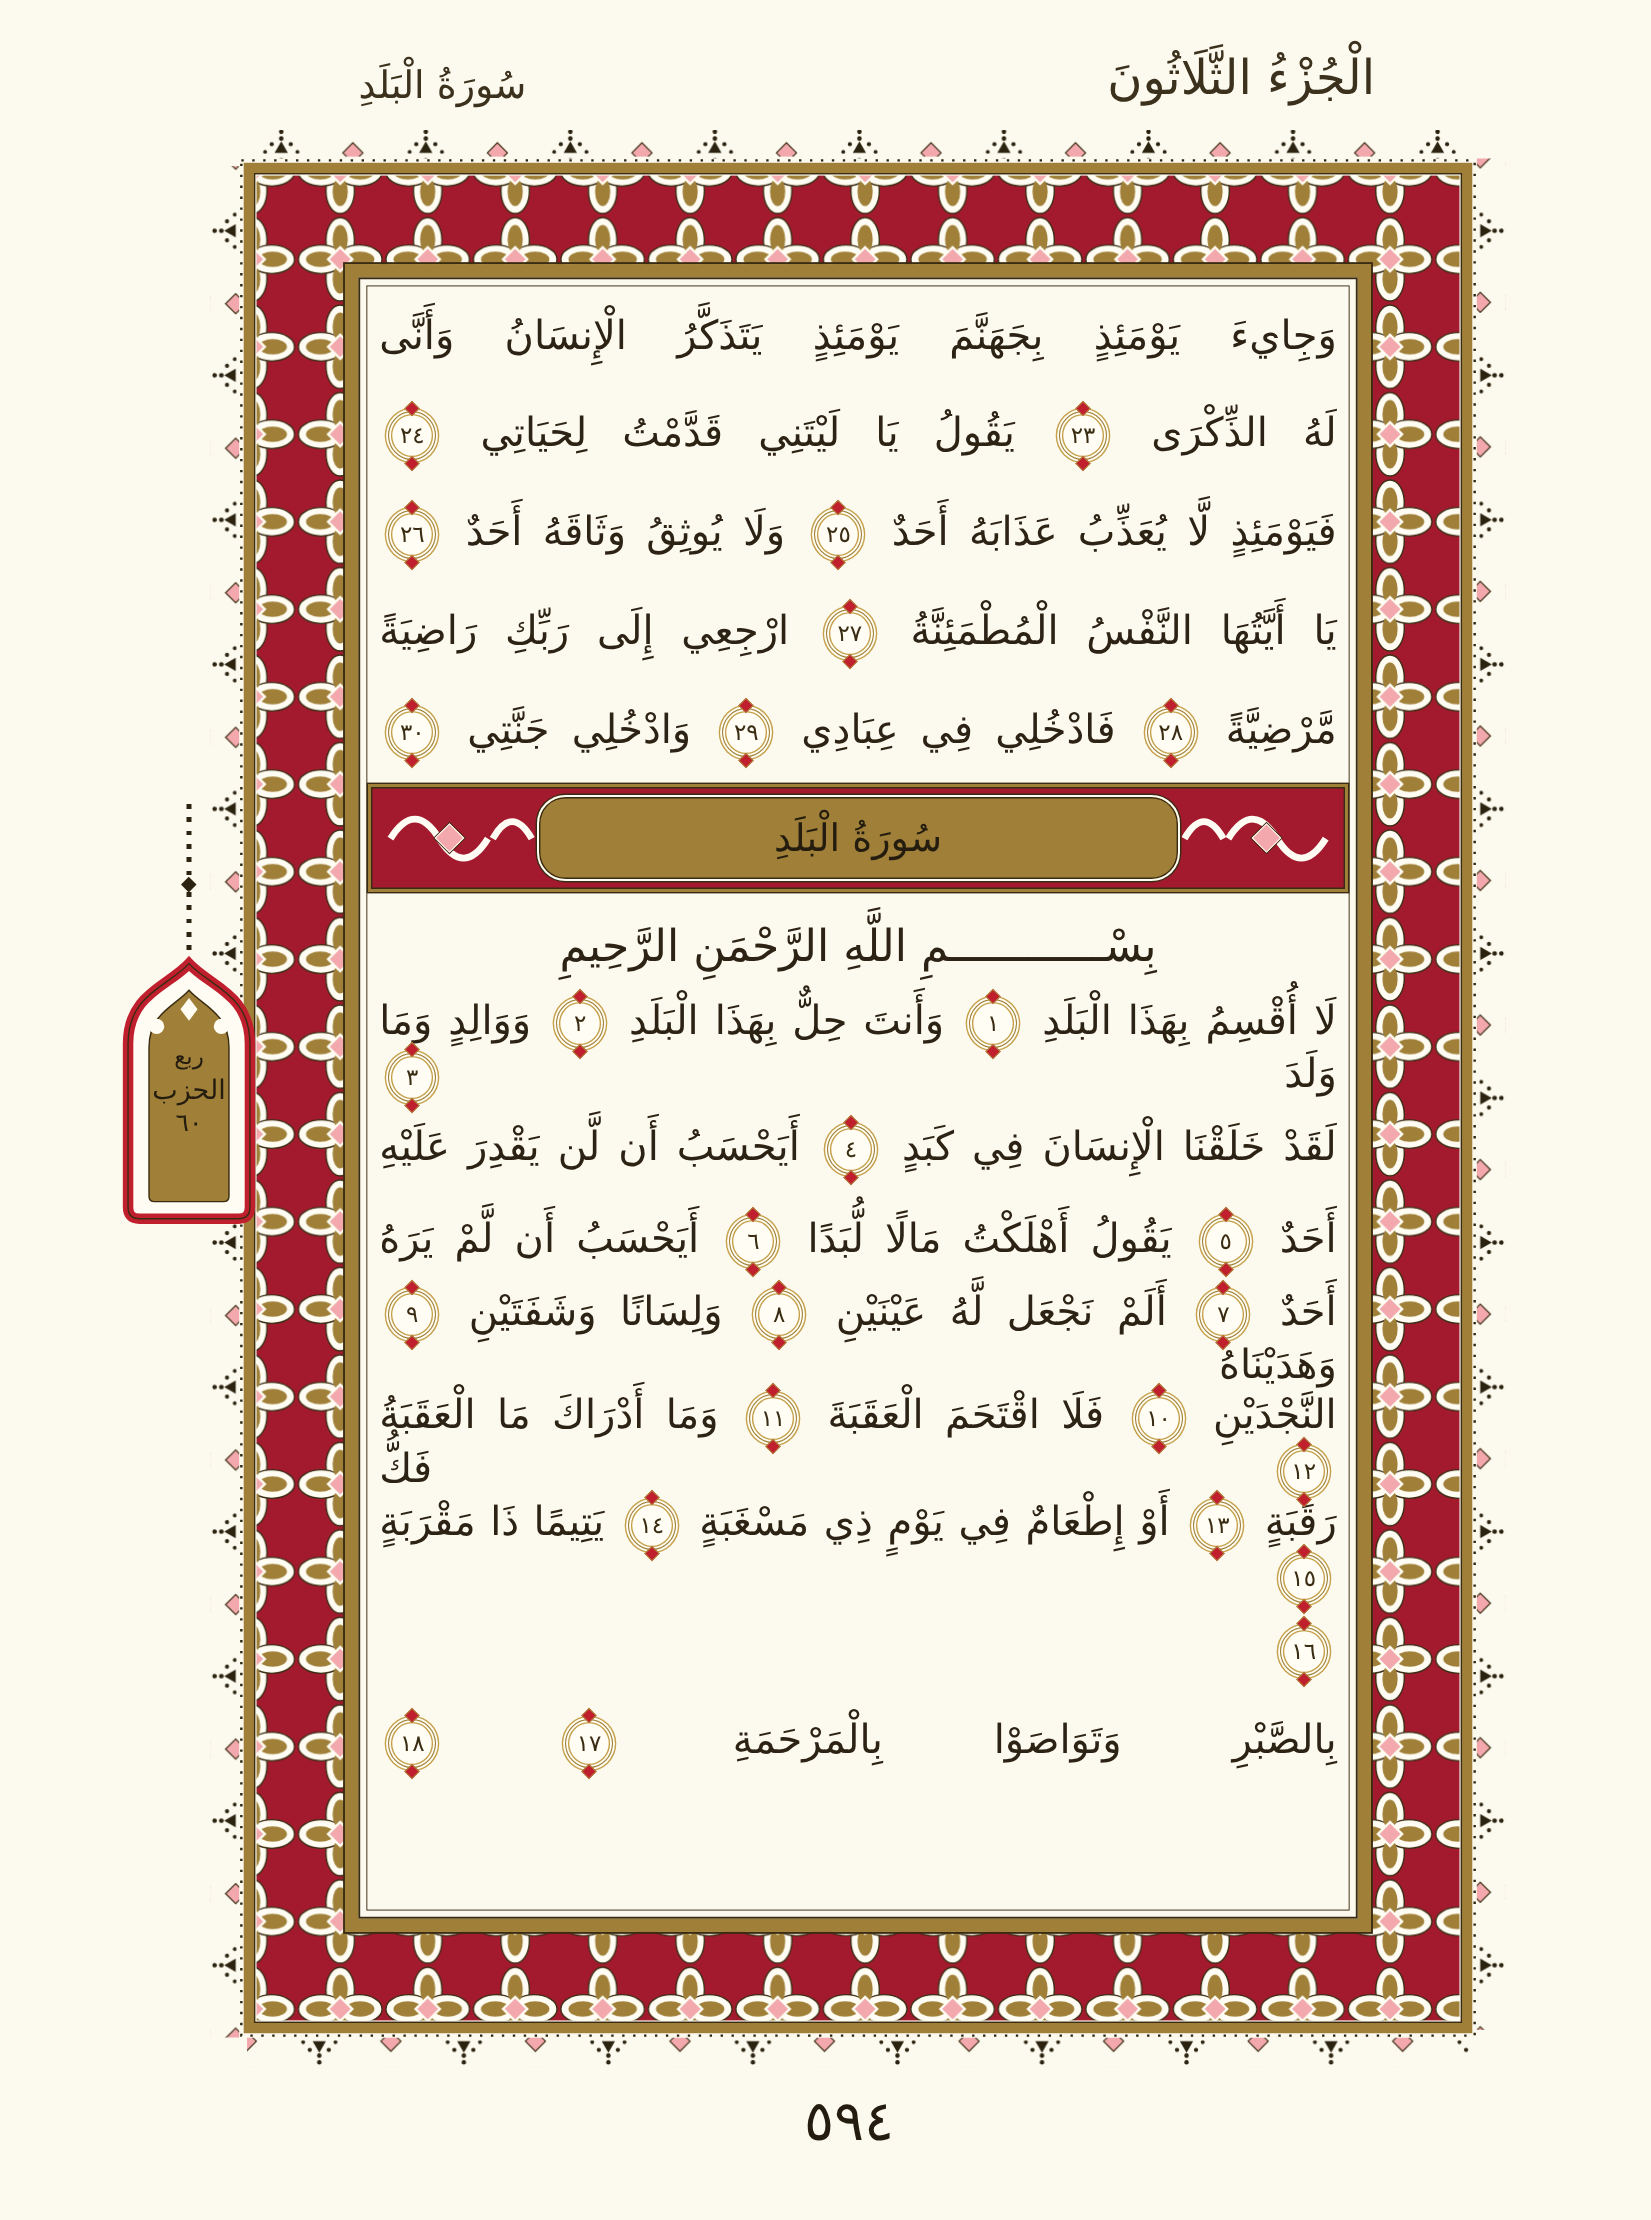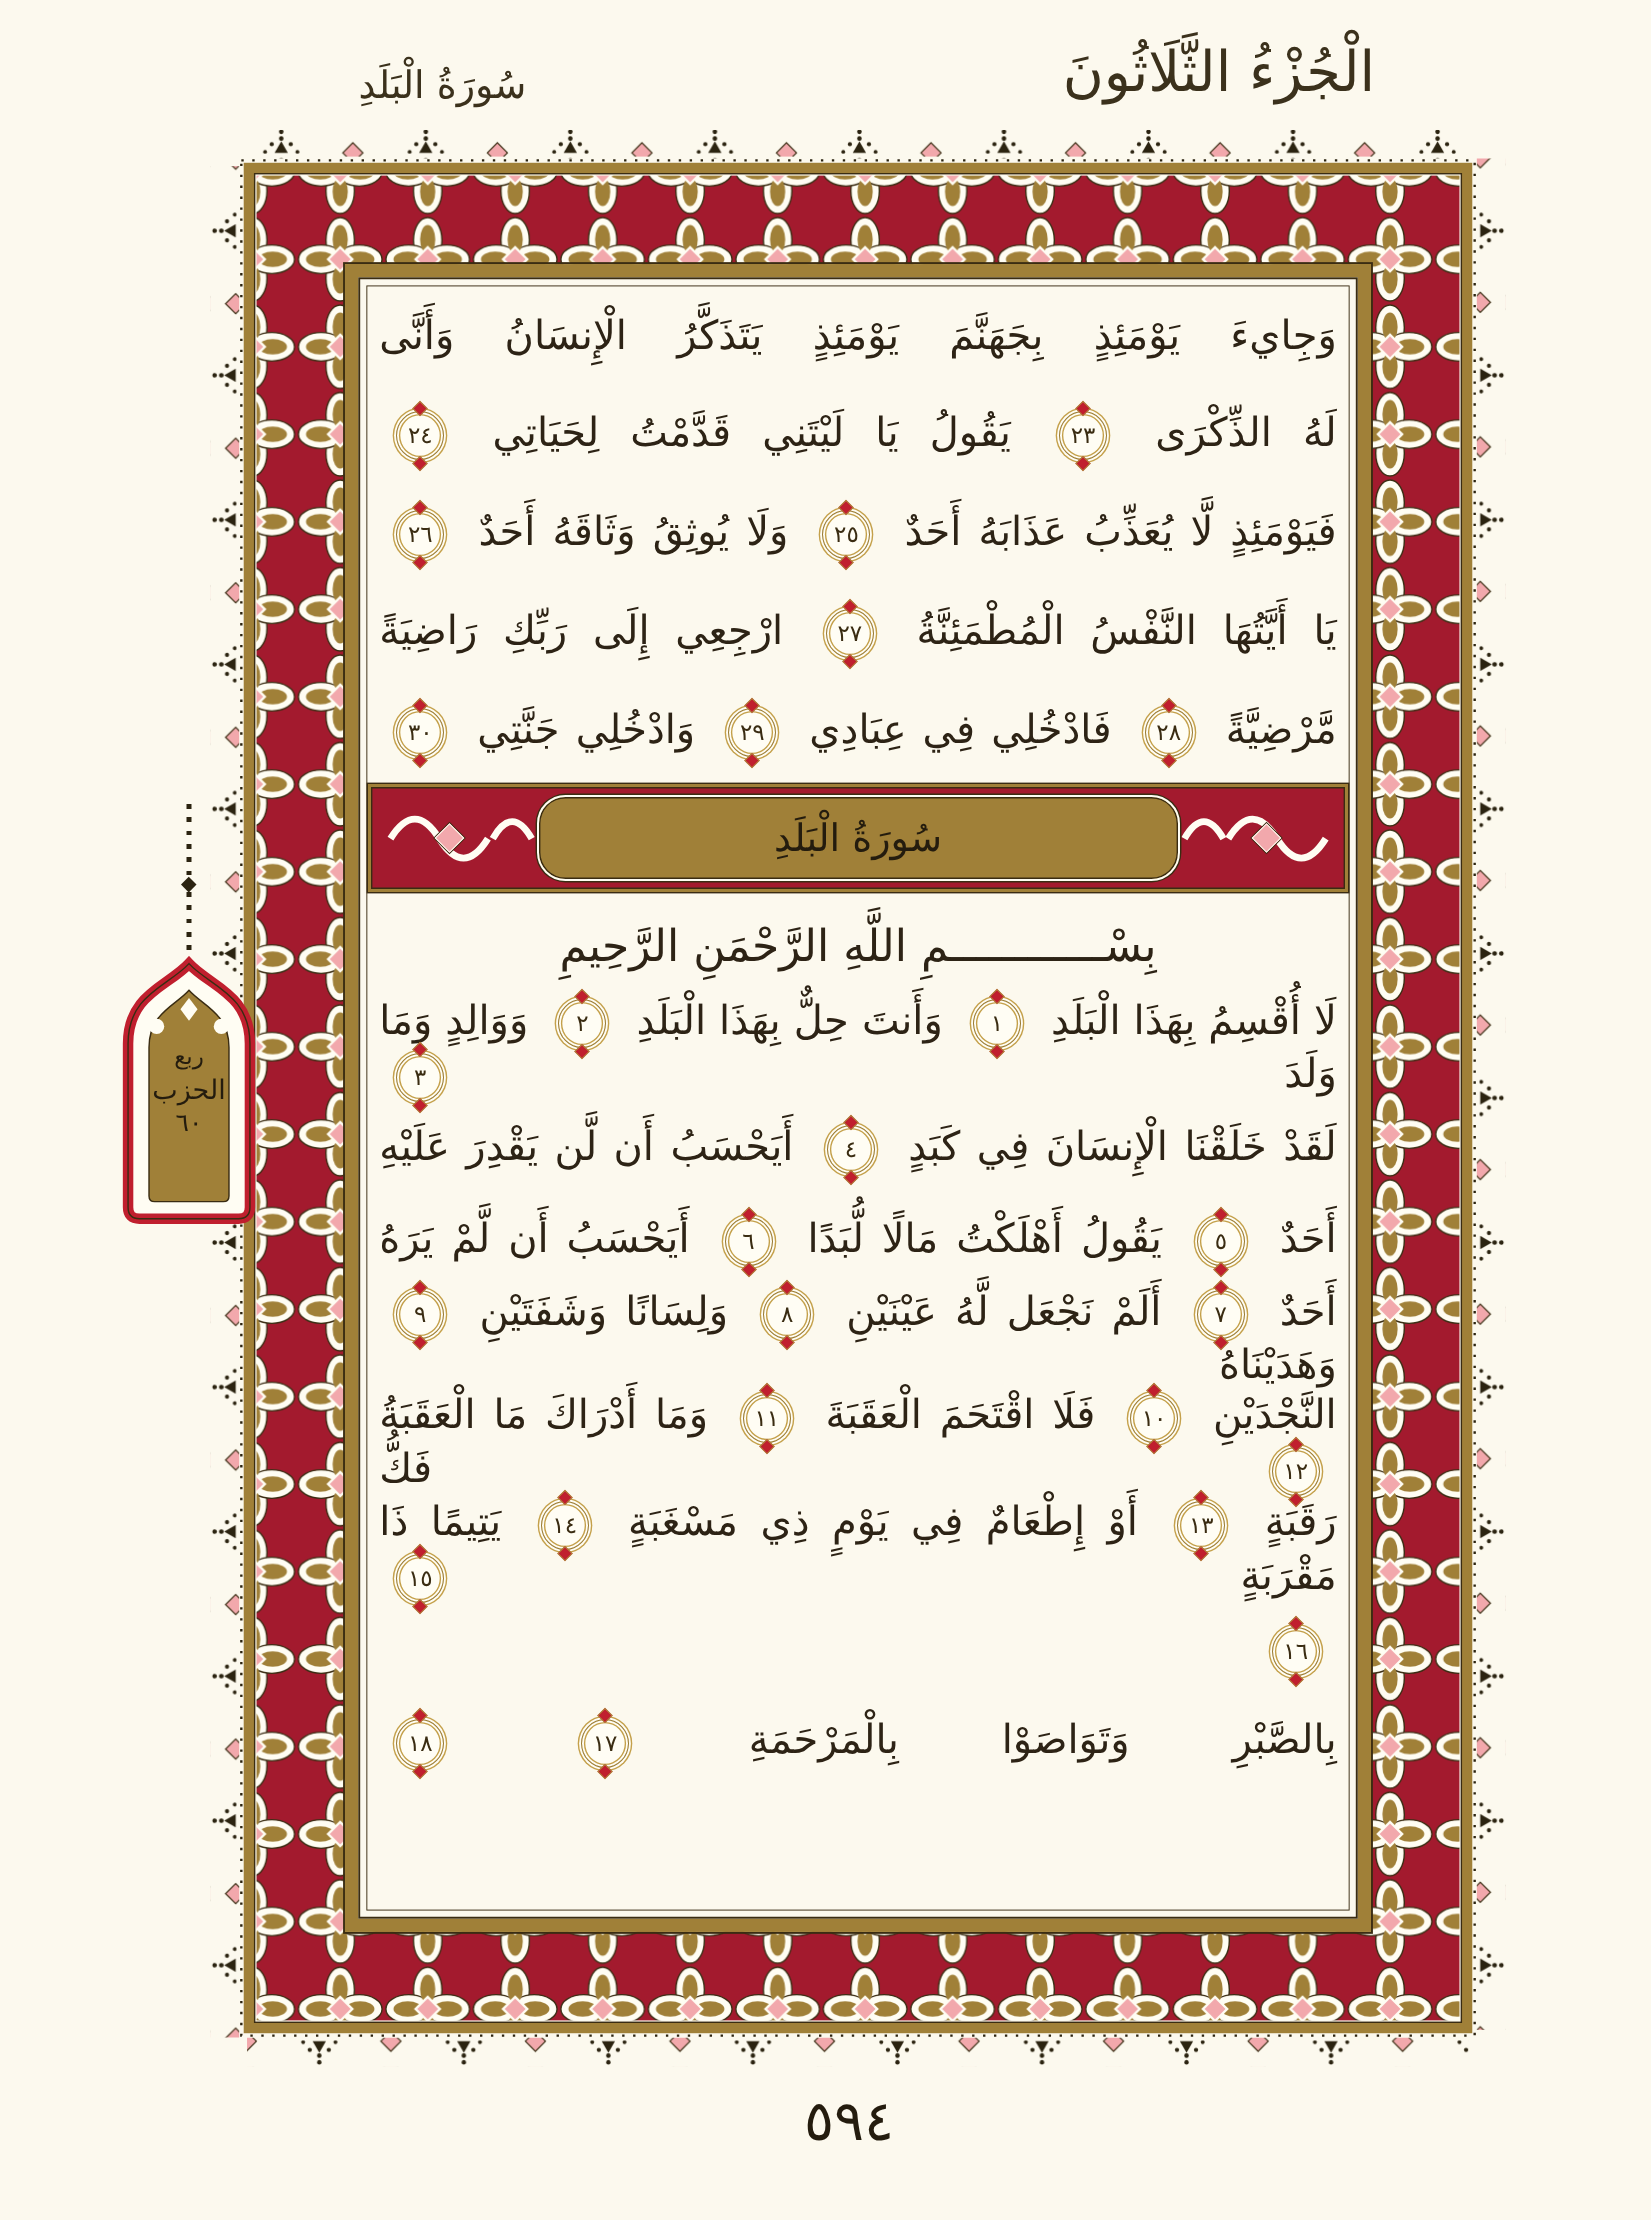--- a/index.html
+++ b/index.html
@@ -11,42 +11,42 @@
   body{
     width:1651px;height:2221px;position:relative;overflow:hidden;
     background:var(--paper);
     font-family:"DejaVu Serif","Liberation Serif",serif;
     color:var(--ink);
     direction:rtl;
   }
   
   .head{position:absolute;color:#3B311C;white-space:nowrap;}
   .head-left{top:63px;left:333px;width:219px;font-size:38px;text-align:center;}
-  .head-right{top:39px;right:276px;font-size:56px;}
+  .head-right{top:49px;right:276px;font-size:48px;}
   
   .frame{position:absolute;left:209px;top:128px;width:1298px;height:1940px;}
   .frame svg{display:block;width:100%;height:100%;}
   
   .content{
     position:absolute;left:366px;top:285px;width:984px;height:1502px;
     display:flex;flex-direction:column;
   }
   .lines{display:flex;flex-direction:column;min-height:0;}
   .lines-top{flex:5;}
   .lines-bottom{flex:8;}
   .line{flex:1;display:flex;align-items:center;padding:0 13.3px;}
   .line-in{
     width:100%;font-size:40px;line-height:1.25;color:var(--ink);
     text-align:justify;text-align-last:justify;
   }
   .bismillah-row{flex:1;display:flex;align-items:center;padding:0 13.3px;}
   .bismillah{width:100%;font-size:44px;text-align:center;color:var(--ink);}
   
   .vm{
-    display:inline-block;position:relative;width:48px;height:49px;margin:0 17px;
+    display:inline-block;position:relative;width:48px;height:49px;margin:0 9px;
     vertical-align:middle;background:#FFFDF4;border:1.9px solid #9A7B33;border-radius:50%;
     box-shadow:0 0 0 1.9px #FFFDF4,0 0 0 3.3px #C4A04A, inset 0 0 0 1.9px #FFFDF4, inset 0 0 0 3.3px #C4A04A;
     text-align:center;
   }
   .vm-n{
     display:block;width:100%;line-height:46px;font-size:23px;color:var(--outline);
     text-align:center;text-align-last:center;
   }
   .vm::before,.vm::after{
     content:"";position:absolute;left:50%;width:8.6px;height:8.6px;background:#C01F2E;

